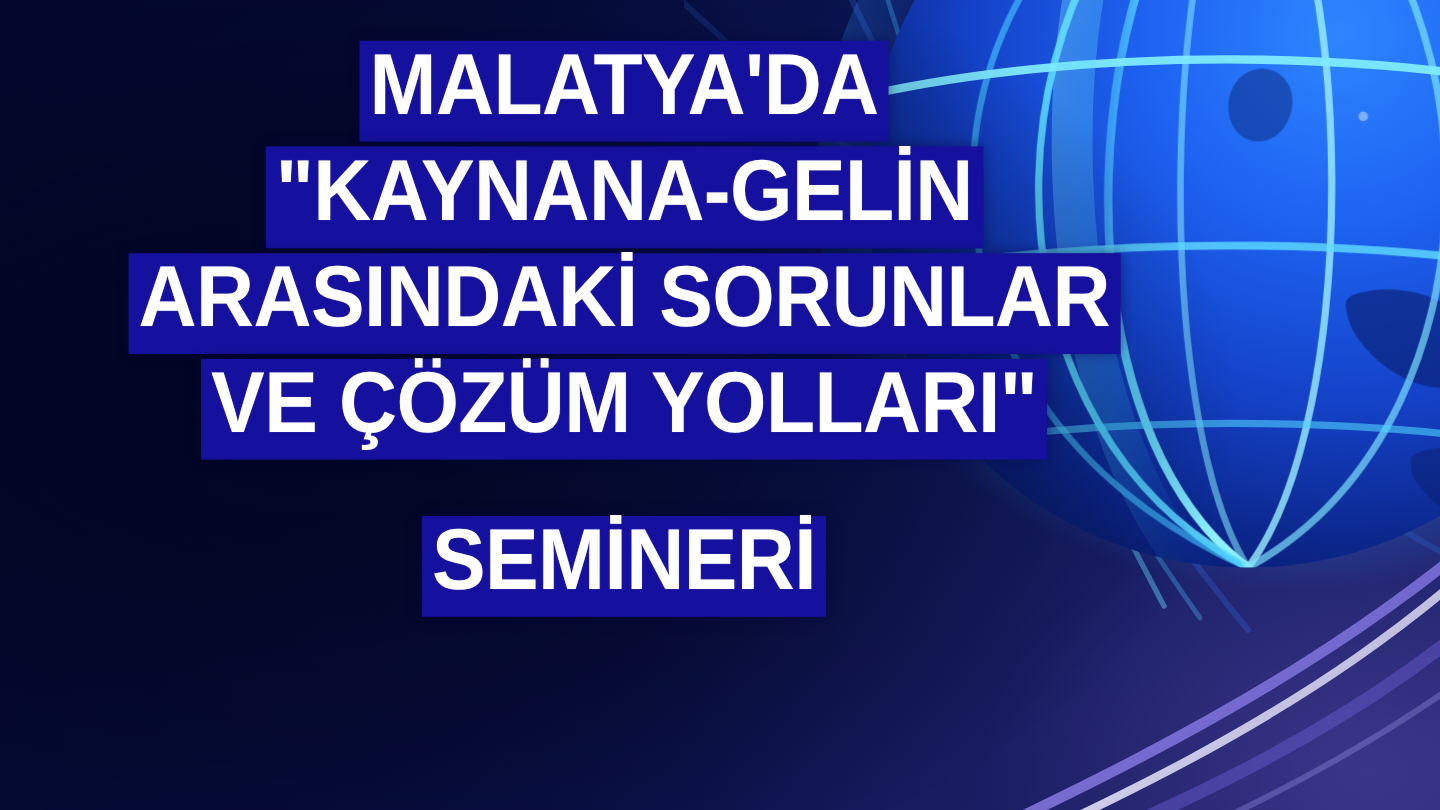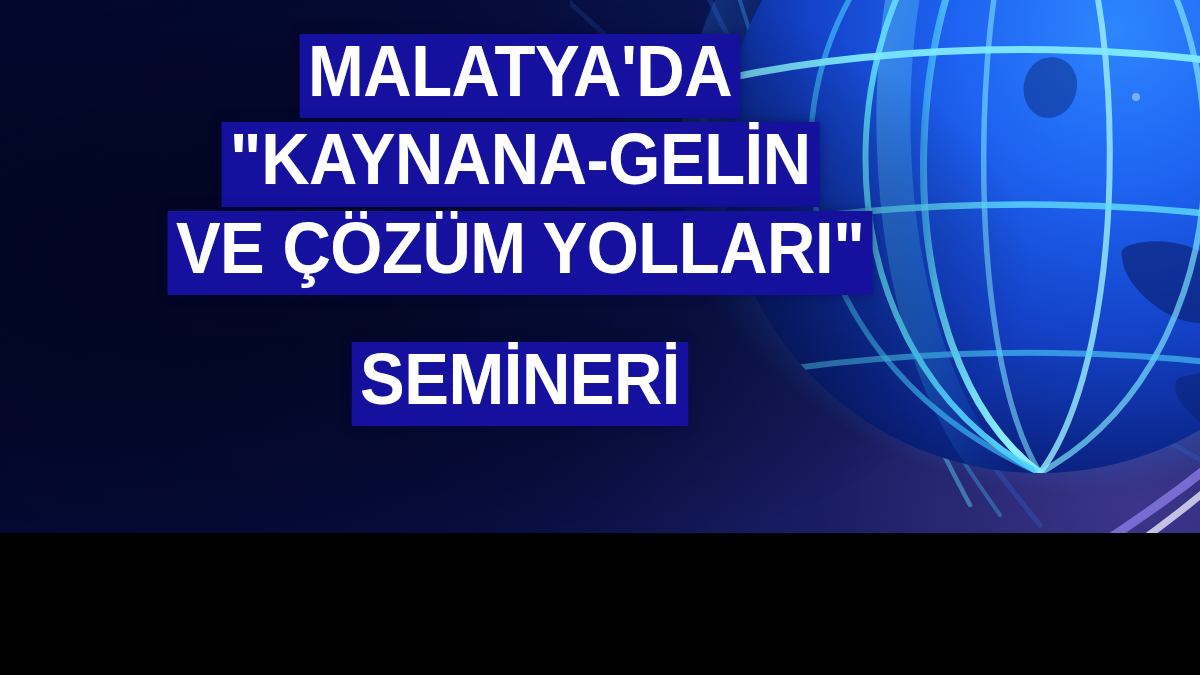--- a/index.html
+++ b/index.html
@@ -4,21 +4,21 @@
 <title>Haber Görseli</title>
 <style>
   html, body {
     margin: 0;
     padding: 0;
     background: #000;
   }
   #stage {
     position: relative;
     width: 1200px;
-    height: 533px;
+    height: 675px;
     overflow: hidden;
     font-family: "Liberation Sans", "DejaVu Sans", sans-serif;
     background: #fdba74;
   }
 
   
   .bg-base {
     position: absolute;
     inset: 0;
     background:
@@ -178,20 +178,23 @@
   <div class="bg-vignette"></div>
 
   <div class="headline">
     <div class="hl-line">
       <span class="txt">MALATYA'DA</span>
     </div>
     <div class="hl-line">
       <span class="txt">"KAYNANA-GELİN</span>
     </div>
     <div class="hl-line">
+      <span class="txt">ARASINDAKİ SORUNLAR</span>
+    </div>
+    <div class="hl-line">
       <span class="txt">VE ÇÖZÜM YOLLARI"</span>
     </div>
     <div class="hl-line">
       <span class="txt">SEMİNERİ</span>
     </div>
   </div>
 
 </div>
 
 </body></html>

